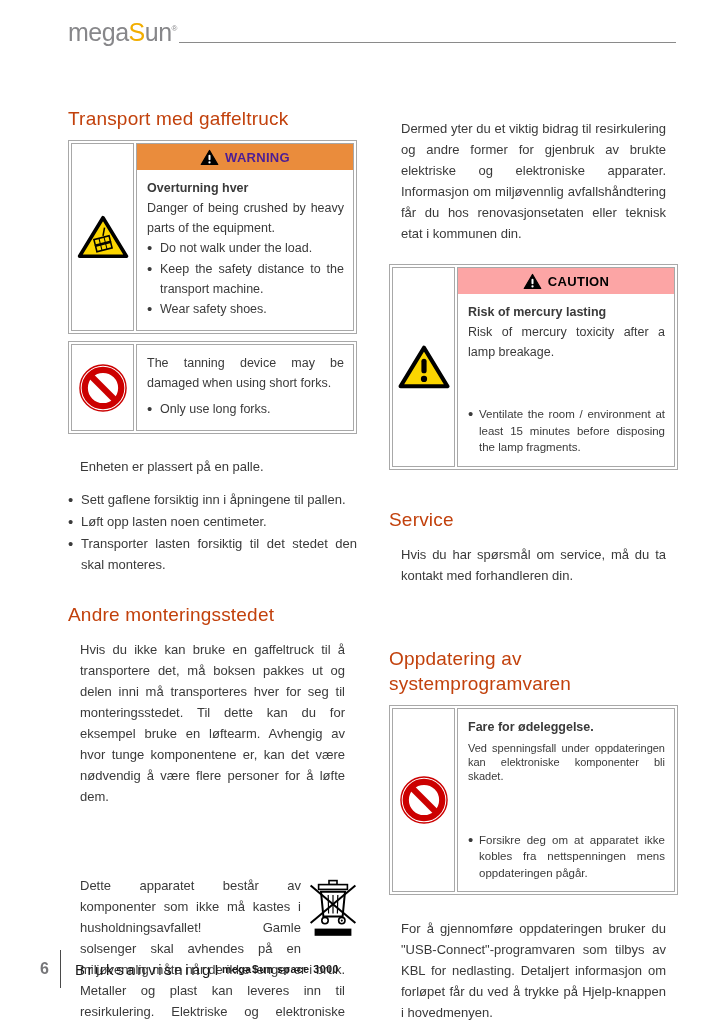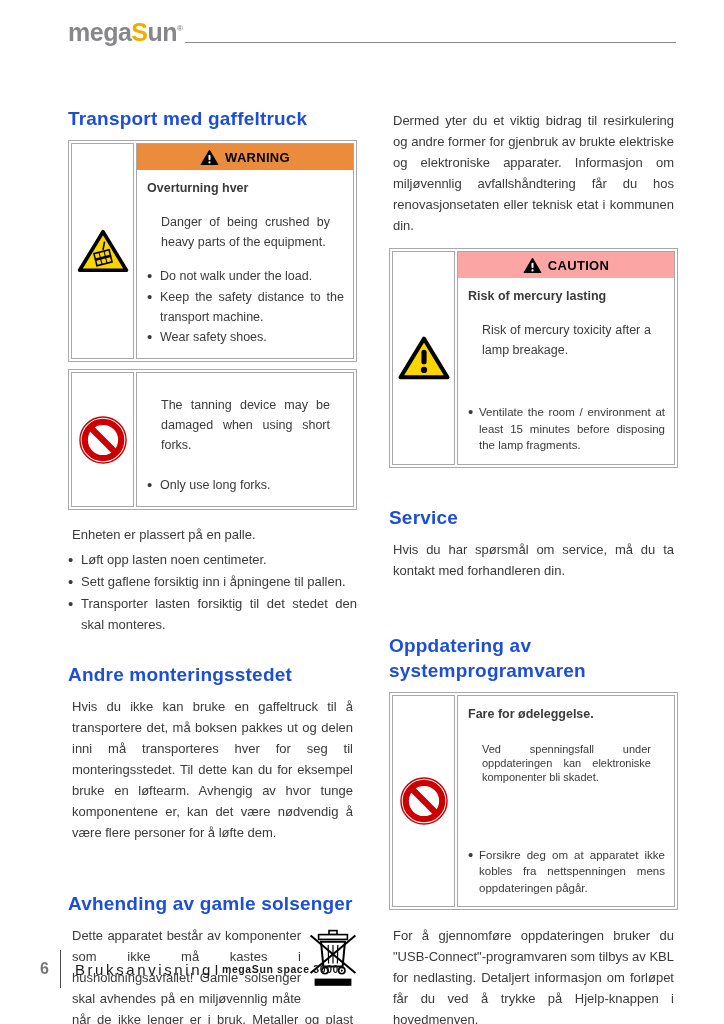--- a/index.html
+++ b/index.html
@@ -8,54 +8,54 @@
     width:724px; height:1024px;
     background:#ffffff;
     font-family:"Liberation Sans", sans-serif;
     color:#3a3a3a;
     position:relative;
     overflow:hidden;
   }
 
   
   .header { position:absolute; left:68px; top:20px; right:48px; display:flex; align-items:flex-end; }
-  .logo { font-size:25px; font-weight:bold; color:#87878a; line-height:1; letter-spacing:-0.5px; white-space:nowrap; }
+  .logo { font-size:25px; font-weight:normal; color:#87878a; line-height:1; letter-spacing:-0.5px; white-space:nowrap; }
   .logo .accent { color:#f2ae00; }
   .logo .reg { font-size:8px; vertical-align:10px; letter-spacing:0; }
   .header-rule { flex:1; border-bottom:1.5px solid #8a8a8a; margin-left:2px; margin-bottom:2px; }
 
   
   .columns { position:absolute; left:68px; top:106px; display:flex; gap:32px; }
   .col { width:289px; }
 
   .section-title {
-    color:#1d4ed8; font-size:19px; font-weight:bold;
+    color:#c2410c; font-size:19px; font-weight:normal;
     margin:0 0 9px 0; line-height:25px; letter-spacing:0.2px;
   }
-  .body-text { font-size:13px; line-height:21px; text-align:justify; margin:4px; }
+  .body-text { font-size:13px; line-height:21px; text-align:justify; margin:12px; }
 
   .bullet { display:flex; font-size:13px; line-height:21px; }
   .bullet .dot { width:13px; flex:none; }
   .bullet .dot::before { content:"\2022"; font-size:15px; }
   .bullet .txt { flex:1; text-align:justify; }
 
   
   .nbox { border:1px solid #a8a8a8; background:#fff; padding:2px; display:flex; gap:2px; }
   .nbox .icell { border:1px solid #a8a8a8; width:63px; flex:none; display:flex; align-items:center; justify-content:center; }
   .nbox .ccell { border:1px solid #a8a8a8; flex:1; display:flex; flex-direction:column; }
   .nheader { display:flex; align-items:center; justify-content:center; gap:6px; padding:5px 0 4px; font-weight:bold; font-size:13px; letter-spacing:0.3px; }
-  .nheader.warning { background:#ea8c3c; color:#000000; }
+  .nheader.warning { background:#ea8c3c; color:#4c1d95; }
   .nheader.caution { background:#fca5a5; color:#000000; }
   .nbody { padding:8px 9px 10px 10px; }
   .nbody .ntitle { font-weight:bold; }
   .t13 { font-size:12.5px; line-height:20px; }
   .t11 { font-size:11px; line-height:14px; }
   .t11 .dot { width:11px; }
   .t11.bullet { font-size:11.5px; line-height:16.5px;margin-top:44px; }
-  .nbody p { margin:14px; text-align:justify; }
+  .nbody p { margin:0; text-align:justify; }
 
   .gap-sm { height:7px; } .gap-md { height:10px; }
 
   
   .weee { float:right; width:48px; height:64px; margin:0 0 4px 8px; }
 
   
   .footer { position:absolute; left:40px; top:950px; display:flex; align-items:center; }
   .page-num { color:#77777a; font-size:16px; font-weight:bold; }
   .footer-rule { width:1px; height:38px; background:#4a4a4a; margin:0 14px 0 11px; }
@@ -146,39 +146,38 @@
             </div>
         </div>
       </div>
     </div>
 
     <div class="gap-md"></div>
 
     <p class="body-text">Enheten er plassert på en palle.</p>
     <div class="bullet">
         <span class="dot"></span>
-        <span class="txt">Løft opp lasten noen centimeter.</span>
+        <span class="txt">Sett gaflene forsiktig inn i åpningene til pallen.</span>
       </div>
     <div class="bullet">
         <span class="dot"></span>
-        <span class="txt">Sett gaflene forsiktig inn i åpningene til pallen.</span>
+        <span class="txt">Løft opp lasten noen centimeter.</span>
       </div>
     <div class="bullet">
         <span class="dot"></span>
         <span class="txt">Transporter lasten forsiktig til det stedet den skal monteres.</span>
       </div>
 
     <div style="height:27px"></div>
 
     <h2 class="section-title">Andre monteringsstedet</h2>
     <p class="body-text">Hvis du ikke kan bruke en gaffeltruck til å transportere det, må boksen pakkes ut og delen inni må transporteres hver for seg til monteringsstedet. Til dette kan du for eksempel bruke en løftearm. Avhengig av hvor tunge komponentene er, kan det være nødvendig å være flere personer for å løfte dem.</p>
 
     <div style="height:44px"></div>
 
-    <h2 class="section-title">Avhending av gamle solsenger</h2>
     <div>
       <span class="weee">
         <svg width="48" height="64" viewBox="0 0 60 80">
           <rect x="25" y="7" width="10" height="5" fill="#fff" stroke="#000" stroke-width="2"></rect>
           <rect x="12" y="12" width="36" height="6" fill="#fff" stroke="#000" stroke-width="2"></rect>
           <path d="M15,21 L45,21 L42,52 L18,52 Z" fill="#fff" stroke="#000" stroke-width="2.5"></path>
           <line x1="24" y1="25" x2="24.5" y2="48" stroke="#000" stroke-width="1.5"></line>
           <line x1="30" y1="25" x2="30" y2="48" stroke="#000" stroke-width="1.5"></line>
           <line x1="36" y1="25" x2="35.5" y2="48" stroke="#000" stroke-width="1.5"></line>
           <circle cx="20" cy="57" r="4" fill="#fff" stroke="#000" stroke-width="2"></circle>

